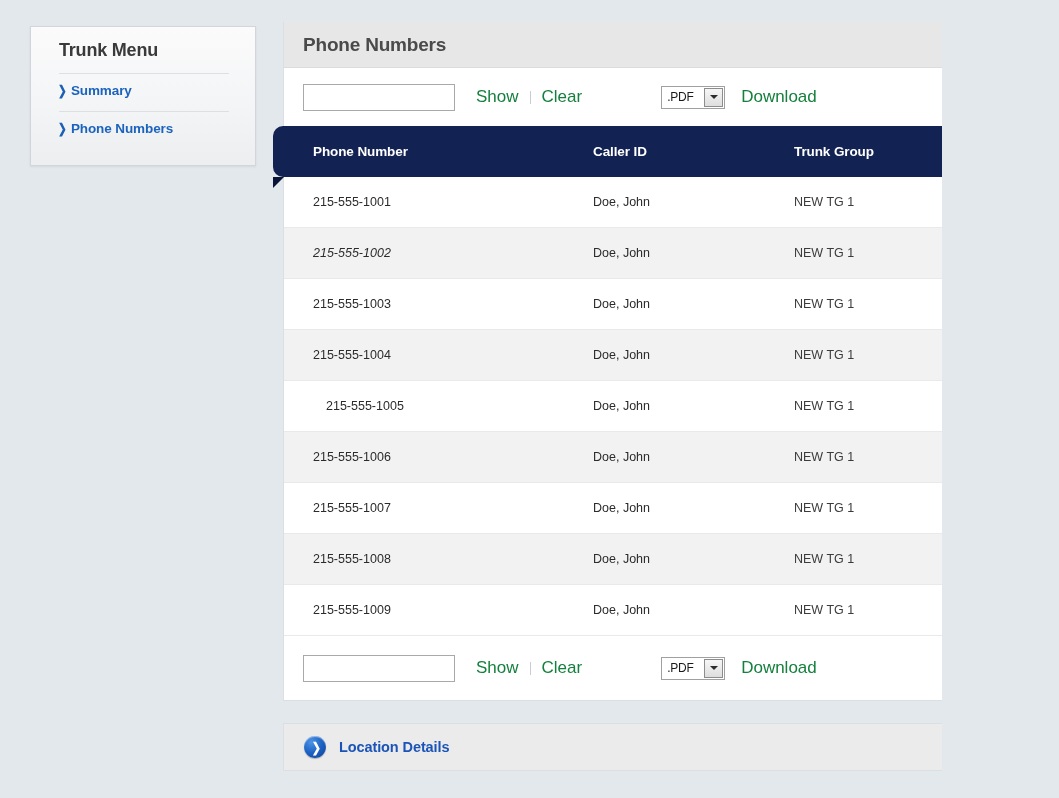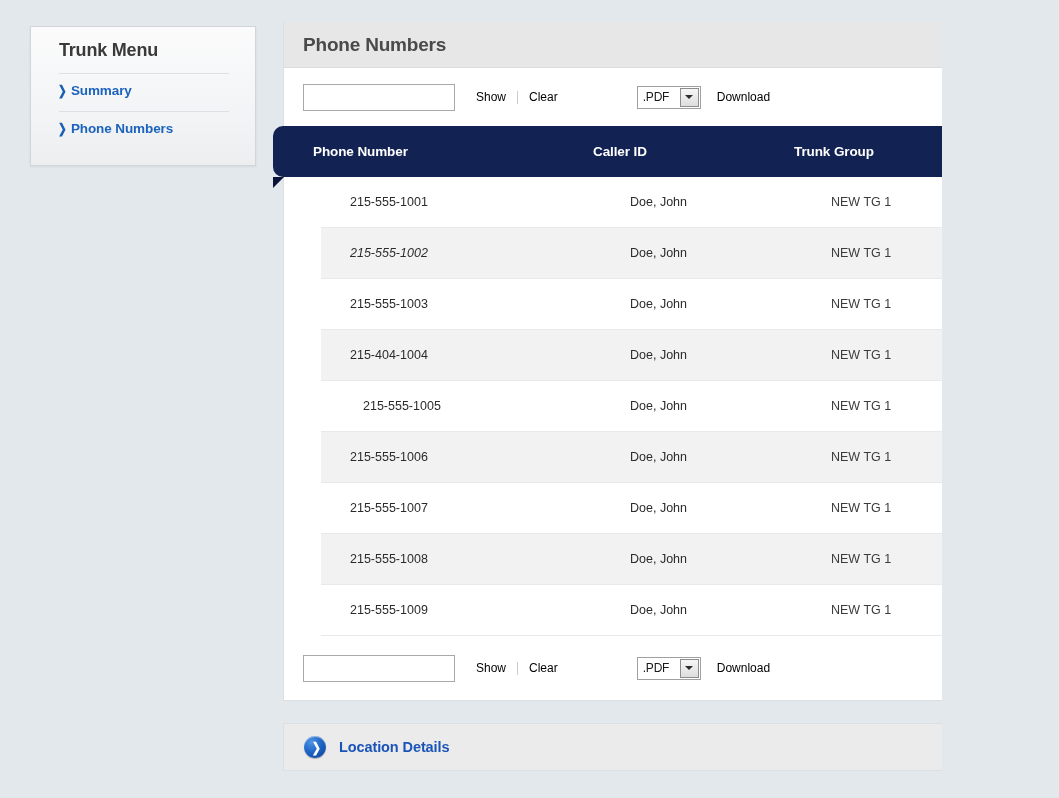--- a/index.html
+++ b/index.html
@@ -114,22 +114,22 @@
     border: 1px solid #a9a9a9;
     background: #fff;
     font-family: "Liberation Sans", sans-serif;
     font-size: 12px;
     color: #333;
     padding: 0 4px;
     box-sizing: border-box;
     outline: none;
   }
   .link-btn {
-    font-size: 12px;
-    color: #000000;
+    font-size: 17px;
+    color: #15803d;
     cursor: pointer;
     text-decoration: none;
     white-space: nowrap;
   }
   .show-link { margin-left: 21px; }
   .link-divider {
     width: 1px;
     height: 13px;
     background: #c9ccd0;
     margin: 0 11px;
@@ -209,21 +209,21 @@
   }
   .th {
     position: absolute;
     font-size: 13.5px;
     font-weight: bold;
     color: #ffffff;
     letter-spacing: -0.1px;
   }
 
   
-  .table-body { background: #ffffff; padding-left: 37px; }
+  .table-body { background: #ffffff; }
   .row {
     position: relative;
     height: 50px;
     border-bottom: 1px solid #e9e9e9;
   }
   .row.odd  { background: #ffffff; }
   .row.even { background: #f2f2f2; }
   .cell {
     position: absolute;
     top: 50%;
@@ -342,21 +342,21 @@
           <span class="cell" style="left: 29px; font-style: italic;">215-555-1002</span>
           <span class="cell" style="left: 309px;">Doe, John</span>
           <span class="cell muted" style="left: 510px;">NEW TG 1</span>
         </div>
         <div class="row odd">
           <span class="cell" style="left: 29px;">215-555-1003</span>
           <span class="cell" style="left: 309px;">Doe, John</span>
           <span class="cell muted" style="left: 510px;">NEW TG 1</span>
         </div>
         <div class="row even">
-          <span class="cell" style="left: 29px;">215-404-1004</span>
+          <span class="cell" style="left: 29px;">215-555-1004</span>
           <span class="cell" style="left: 309px;">Doe, John</span>
           <span class="cell muted" style="left: 510px;">NEW TG 1</span>
         </div>
         <div class="row odd">
           <span class="cell" style="left: 42px; text-align: right;">215-555-1005</span>
           <span class="cell" style="left: 309px;">Doe, John</span>
           <span class="cell muted" style="left: 510px;">NEW TG 1</span>
         </div>
         <div class="row even">
           <span class="cell" style="left: 29px;">215-555-1006</span>

